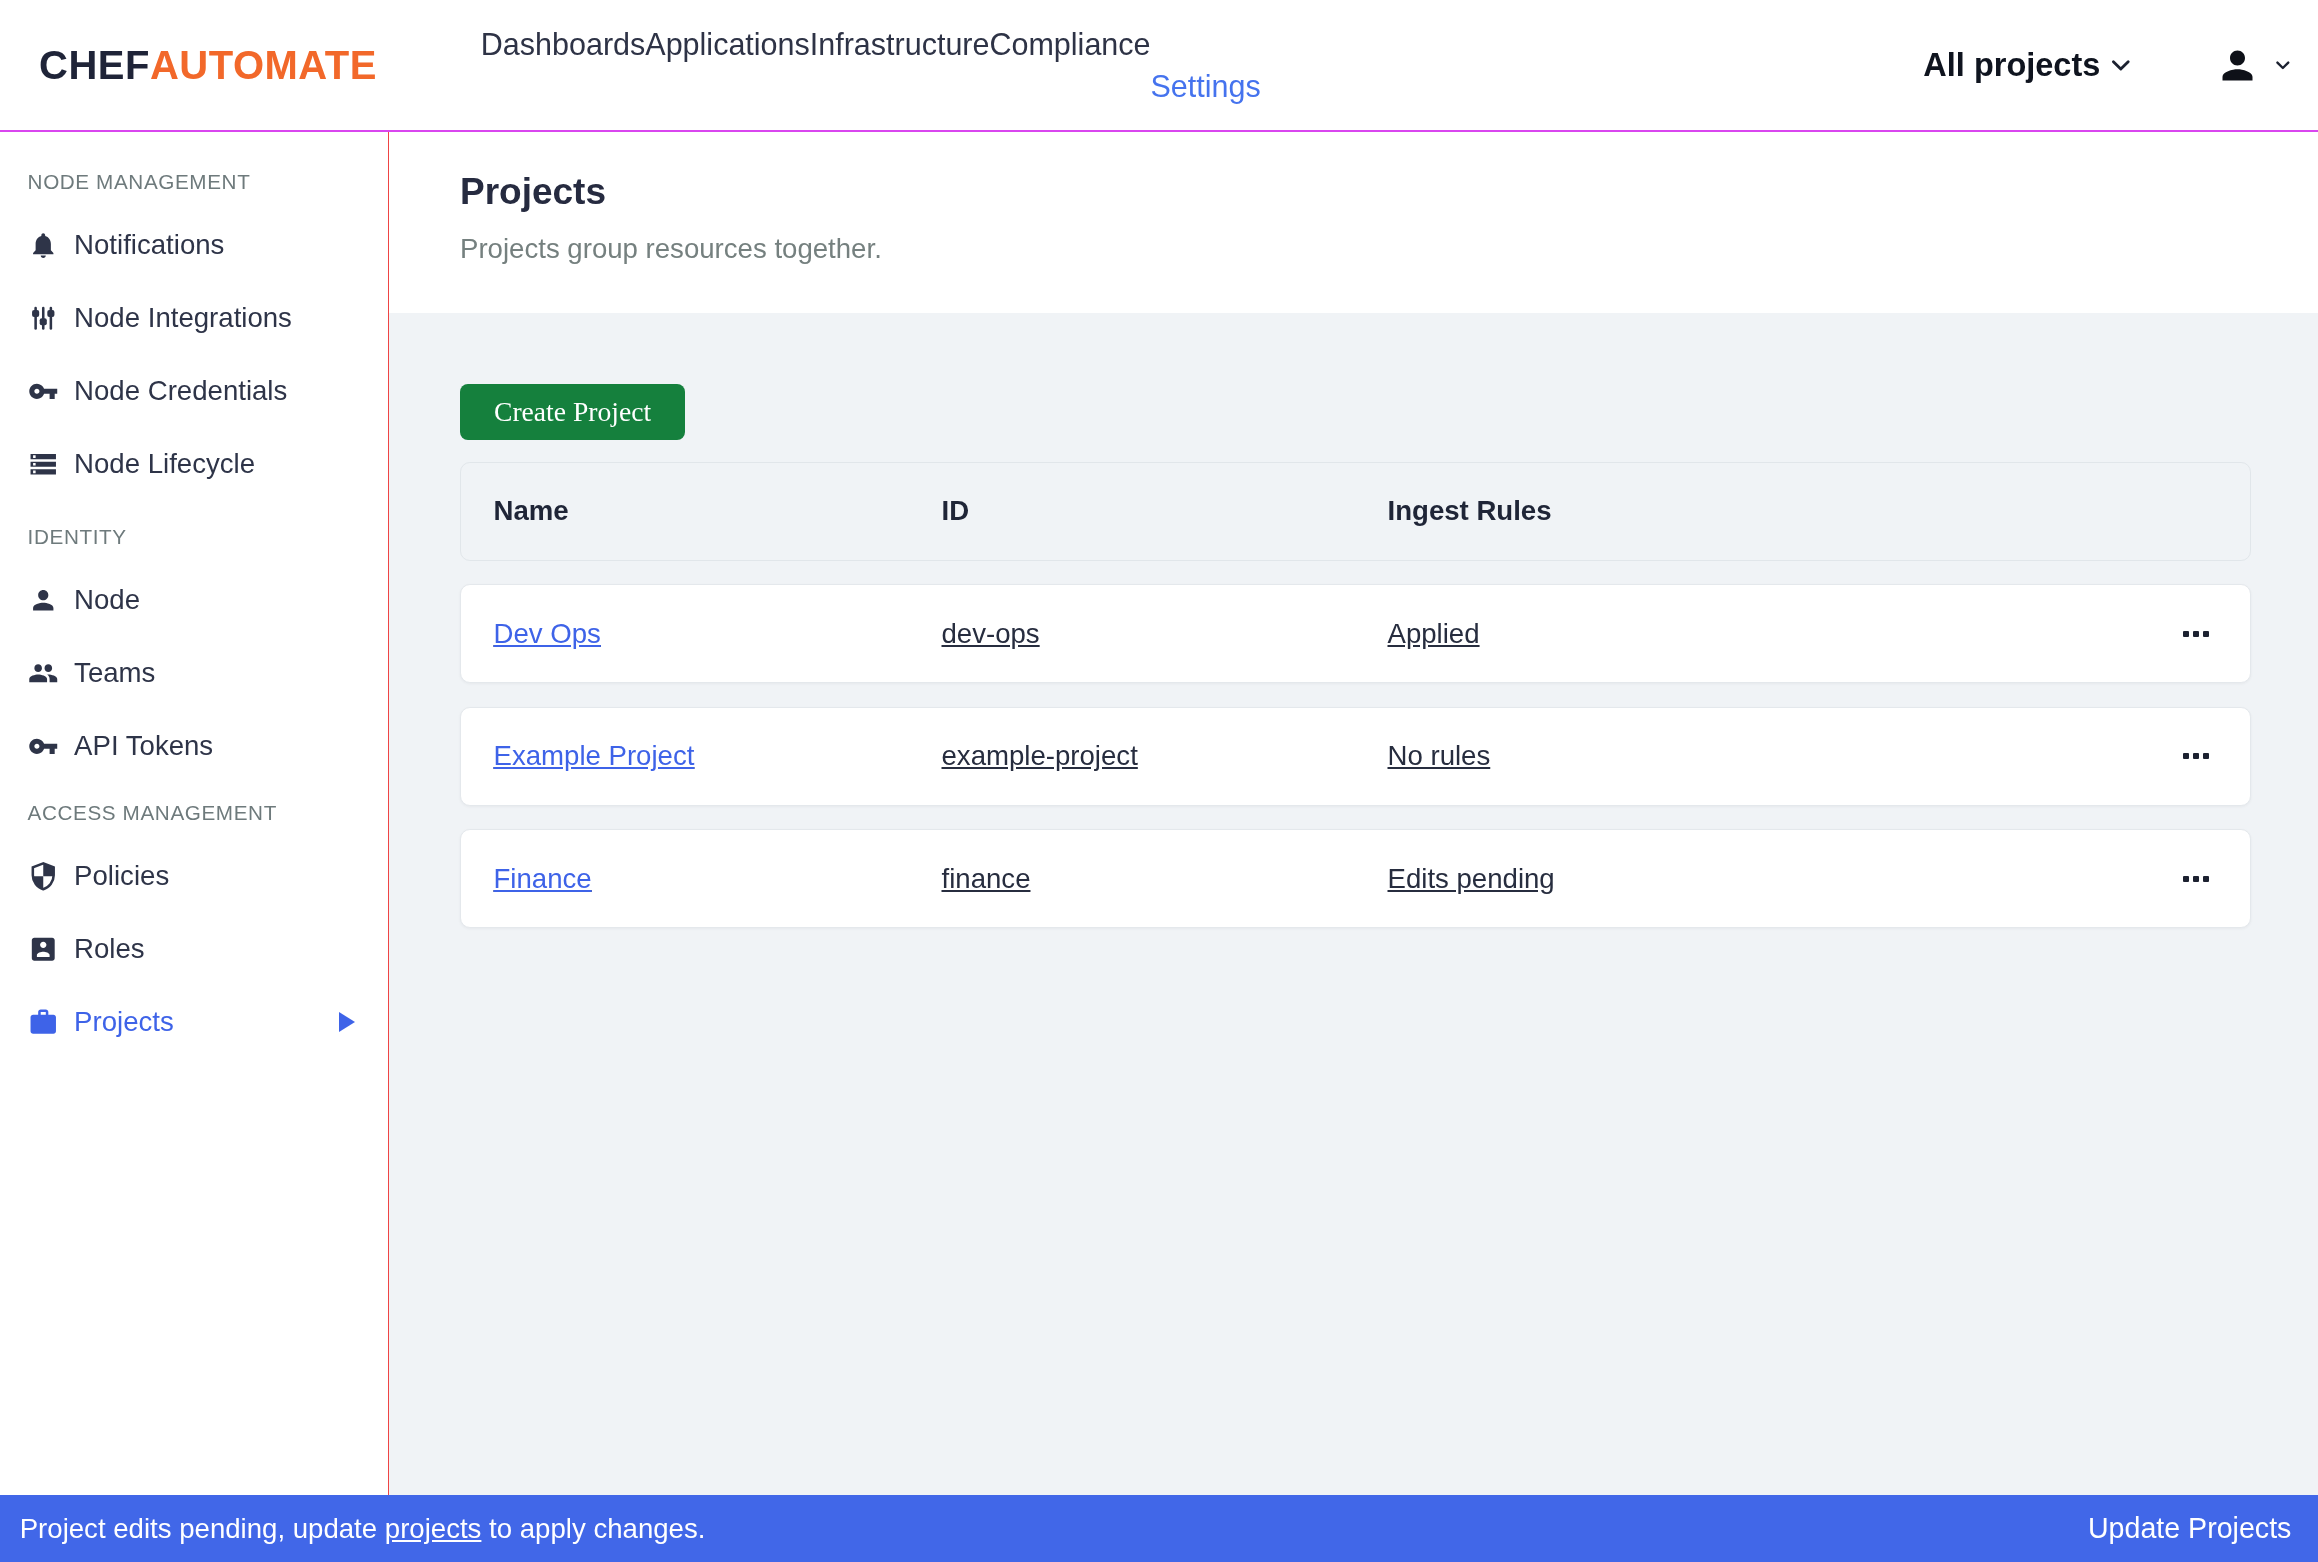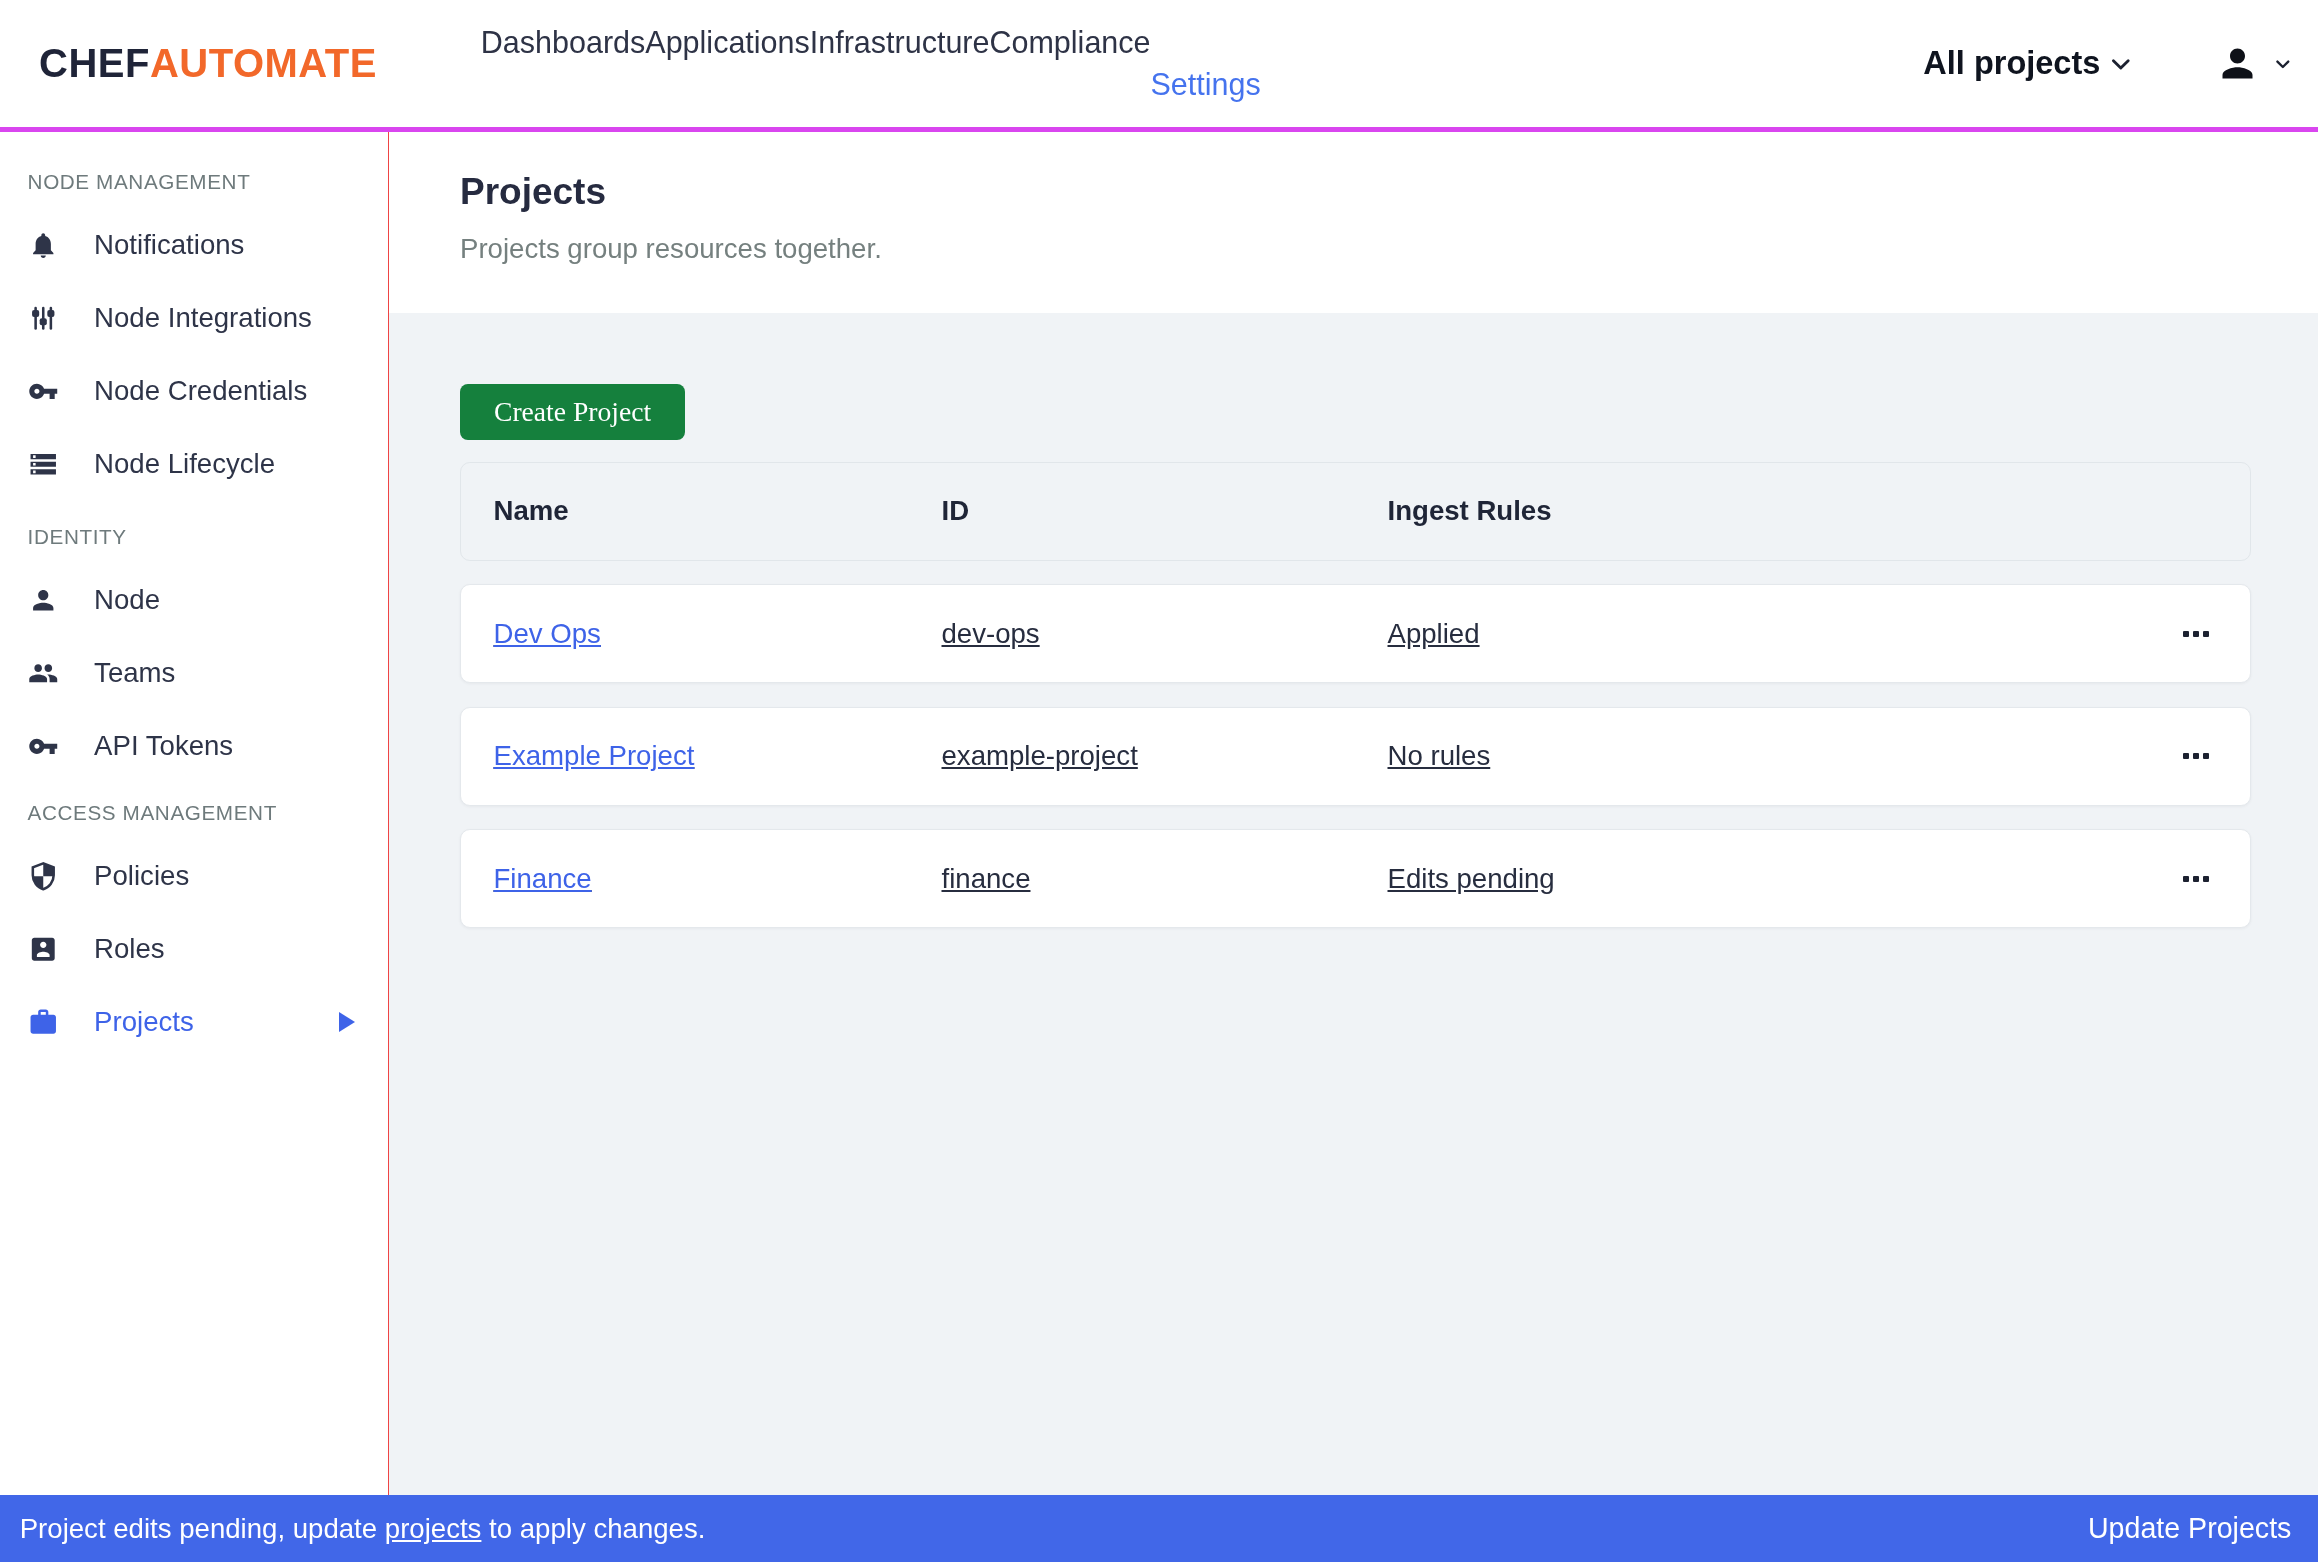--- a/index.html
+++ b/index.html
@@ -6,41 +6,41 @@
   body{
     width:2319px;height:1562px;overflow:hidden;
     display:flex;flex-direction:column;
     font-family:"Liberation Sans", sans-serif;
     background:#ffffff;color:#2e3448;
   }
   
   .navbar{
     height:132px;min-height:132px;box-sizing:border-box;
     display:flex;align-items:center;
-    padding:0 25.6px 0 39px;background:#fff;border-bottom:5px solid #d946ef;
+    padding:0 25.6px 0 39px;background:#fff;border-bottom:2px solid #d946ef;
   }
   .logo{font-size:40px;font-weight:800;letter-spacing:0.5px;white-space:nowrap;cursor:pointer;}
   .logo .chef{color:#1f2438;}
   .logo .automate{color:#f2682a;font-weight:600;}
   .nav-links{display:flex;margin-left:104px;font-size:30.5px;}
   .nav-link{color:#2e3346;cursor:pointer;}
   .nav-link.active{color:#4573ee;margin-top:42px;}
   .nav-right{margin-left:auto;display:flex;align-items:center;}
   .all-projects{display:flex;align-items:center;gap:6px;font-weight:700;font-size:32.5px;color:#0f141f;cursor:pointer;}
   .avatar-wrap{display:flex;align-items:center;margin-left:79px;gap:11.8px;cursor:pointer;}
   
   .shell{flex:1;display:flex;min-height:0;}
   .sidebar{
     width:389px;min-width:389px;box-sizing:border-box;background:#fff;
     border-right:1px solid #ef4444;padding-top:37px;
   }
   .section-label{font-size:20.7px;color:#6e7a7c;letter-spacing:0.6px;margin:0 0 13.8px 27.6px;height:25.6px;line-height:25.6px;}
   .section-label.sp2{margin-top:23.6px;}
   .section-label.sp3{margin-top:17.7px;}
-  .side-item{height:73px;display:flex;align-items:center;padding-left:27.6px;gap:36px;font-size:27.6px;color:#2e3448;cursor:pointer;}
+  .side-item{height:73px;display:flex;align-items:center;padding-left:27.6px;gap:16px;font-size:27.6px;color:#2e3448;cursor:pointer;}
   .side-item svg{width:30.5px;height:30.5px;flex:none;}
   .side-item .ic{fill:#2e3448;}
   .side-item.active{color:#3e63e8;}
   .side-item.active .ic{fill:#3e63e8;}
   .expand-arrow{width:0;height:0;border-left:16.7px solid #3e63e8;border-top:10.8px solid transparent;border-bottom:10.8px solid transparent;margin-left:auto;margin-right:33px;}
   
   .main{flex:1;min-width:0;background:#f0f3f6;display:flex;flex-direction:column;}
   .page-head{background:#fff;height:181px;min-height:181px;box-sizing:border-box;padding:39px 0 0 71px;}
   .page-title{font-size:37px;font-weight:700;color:#262b40;margin:0;}
   .page-sub{font-size:27.6px;color:#75807f;margin:19.7px 0 0 0;}

